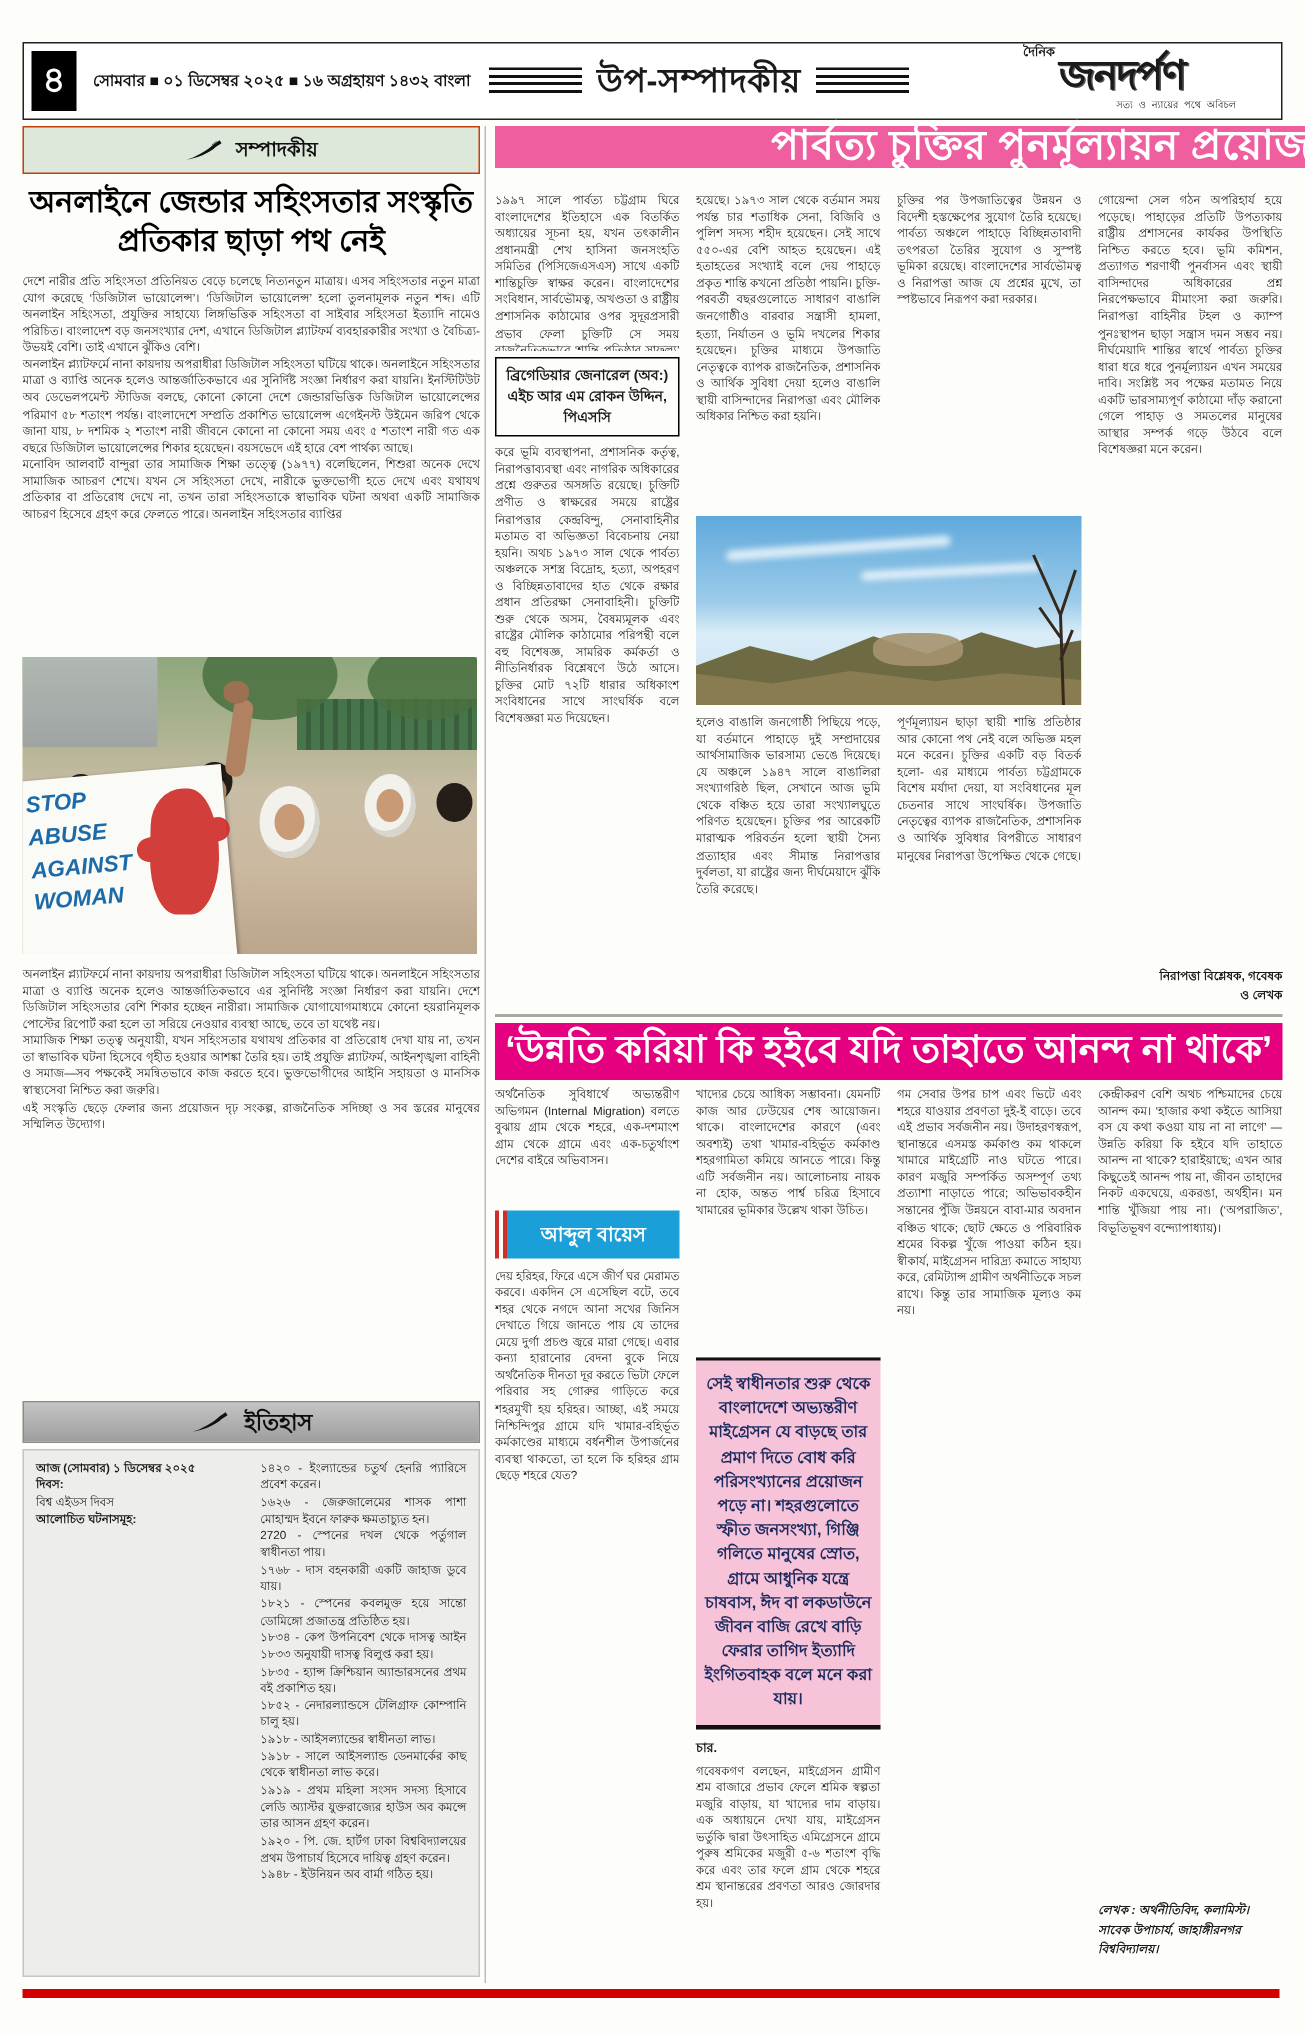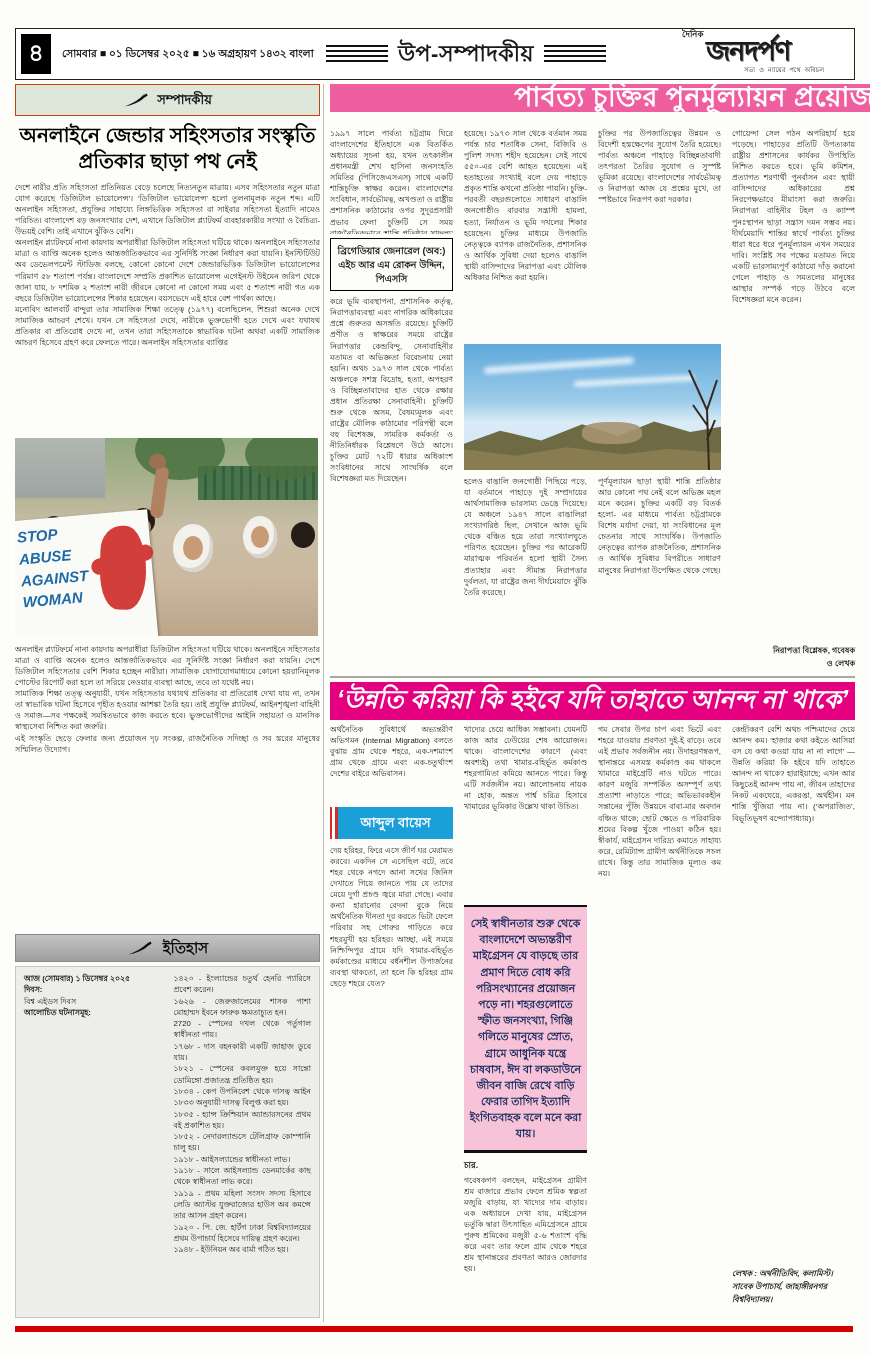--- a/index.html
+++ b/index.html
@@ -72,21 +72,21 @@
          clip-path:polygon(0 100%,0 60%,14% 40%,30% 55%,46% 30%,60% 48%,74% 26%,88% 42%,100% 34%,100% 100%);}
   .hillB{position:absolute;bottom:0;left:0;width:100%;height:30%;background:#8a7c51;
          clip-path:polygon(0 100%,0 45%,20% 62%,40% 40%,62% 58%,80% 44%,100% 56%,100% 100%);}
   .rocks{position:absolute;bottom:26px;left:46%;width:60px;height:22px;background:#a5936f;border-radius:40%;opacity:.9;}
   .tree{position:absolute;stroke:#35291f;stroke-width:2;fill:none;}
   .credit1{position:absolute;right:0;bottom:0;font-size:8px;font-weight:bold;text-align:right;margin-left:33px;}
   .hr1{position:absolute;left:330px;top:676px;width:525px;height:2px;background:#a9a9a4;}
   
   .banner2{position:absolute;left:330px;top:682px;width:525px;height:38px;background:var(--banner2,#e4007f);
            display:flex;align-items:center;justify-content:center;}
-  .banner2 span{color:#fff;font-size:25px;font-weight:bold;font-style:italic;}
+  .banner2 span{color:#fff;font-size:25px;font-weight:bold;}
   .art2{position:absolute;left:330px;top:724px;width:525px;height:598px;}
   .byline2wrap{display:flex;margin:5px 0 6px;height:32px;}
   .redbars{width:8px;background:repeating-linear-gradient(to right,var(--sign_red,#d41111) 0 2.5px,transparent 2.5px 5.5px);}
   .byline2{flex:1;background:var(--byline2_bg,#1a9fd8);color:#fff;display:flex;align-items:center;justify-content:center;
            font-size:13px;font-weight:bold;}
   .quote{background:var(--quote_bg,#f6c3d8);border-top:2px solid #111;border-bottom:3.5px solid #111;
          padding:8px 5px;margin:5px 0 6px;font-size:10.8px;font-weight:bold;color:#1b2a5e;
          text-align:center;line-height:1.5;}
   .subhead{font-size:8.5px;font-weight:bold;margin:2px 0;}
   .credit2{font-size:8px;font-weight:bold;margin-top:3px;font-style:italic;}

